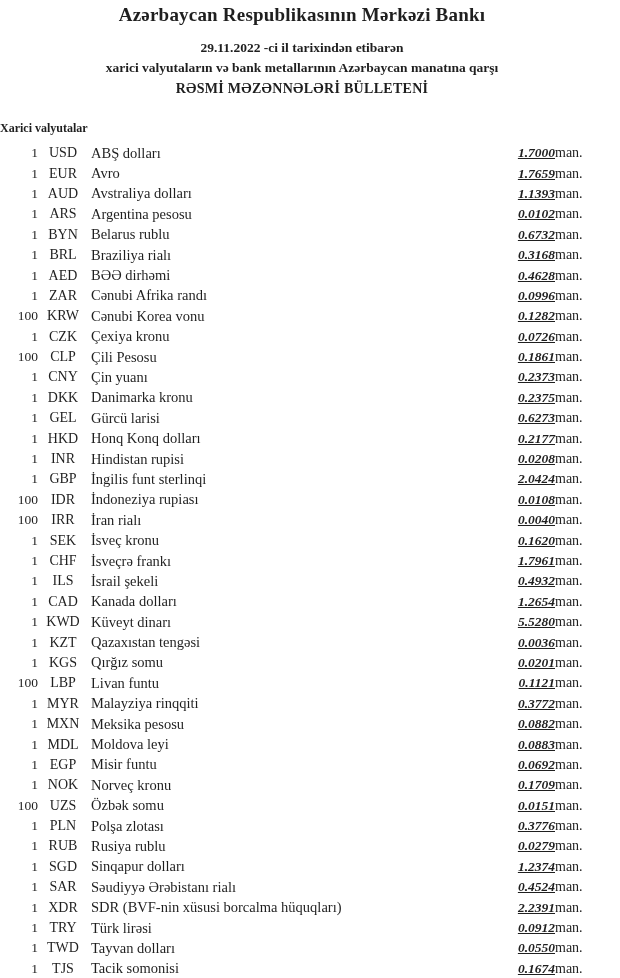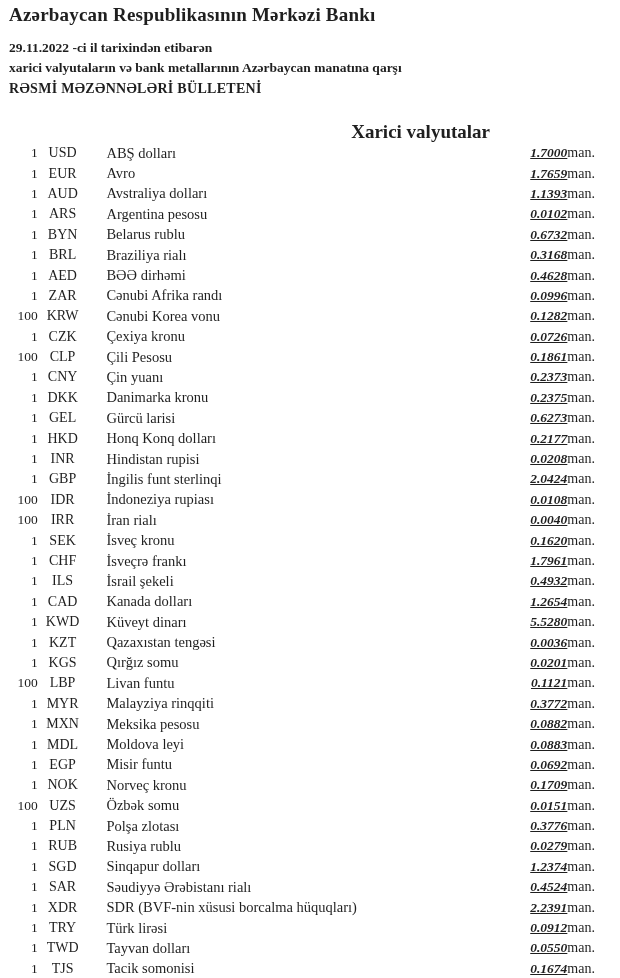--- a/index.html
+++ b/index.html
@@ -4,36 +4,36 @@
 <style>
   html, body { margin:0; padding:0; }
   body {
     width:620px; height:978px;
     background:#ffffff;
     font-family:"Liberation Serif", serif;
     color:#1f1f1f;
     overflow:hidden;
     position:relative;
   }
-  .header { position:absolute; top:4px; left:9px; width:604px; text-align:left; }
+  .header { position:absolute; top:4px; left:0; width:604px; text-align:center; }
   .doc-title   { font-size:19px;   font-weight:bold; letter-spacing:0.2px; }
   .doc-date    { font-size:13.5px; font-weight:bold; margin-top:14px; }
   .doc-subject { font-size:13.5px; font-weight:bold; margin-top:4px; }
   .doc-bulletin{ font-size:14px;   font-weight:bold; margin-top:5px; letter-spacing:0.3px; }
 
   .section-title {
     position:absolute; top:121px; left:0; width:490px;
-    text-align:right; font-size:19px; font-weight:bold;
+    text-align:left; font-size:12px; font-weight:bold;
   }
 
   .rates-table { position:absolute; top:143px; left:0; width:620px; }
   .rate-row { display:flex; height:20.4px; align-items:center; }
   .cell-qty  { width:38px;  text-align:right;  font-size:13.5px; }
   .cell-code { width:50px;  text-align:center; font-size:14px; }
-  .cell-name { width:372px; padding-left:3px;  font-size:14.5px; white-space:nowrap; overflow:hidden;margin-left:16px; }
+  .cell-name { width:372px; padding-left:3px;  font-size:14.5px; white-space:nowrap; overflow:hidden; }
   .cell-rate { width:92px;  text-align:right;  font-size:13.5px; font-weight:bold; font-style:italic;text-decoration:underline; }
   .cell-unit { width:53px;  font-size:14px; }
 </style>
 </head>
 <body>
 
 <div class="header">
   <div class="doc-title">Azərbaycan Respublikasının Mərkəzi Bankı</div>
   <div class="doc-date">29.11.2022 -ci il tarixindən etibarən</div>
   <div class="doc-subject">xarici valyutaların və bank metallarının Azərbaycan manatına qarşı</div>

